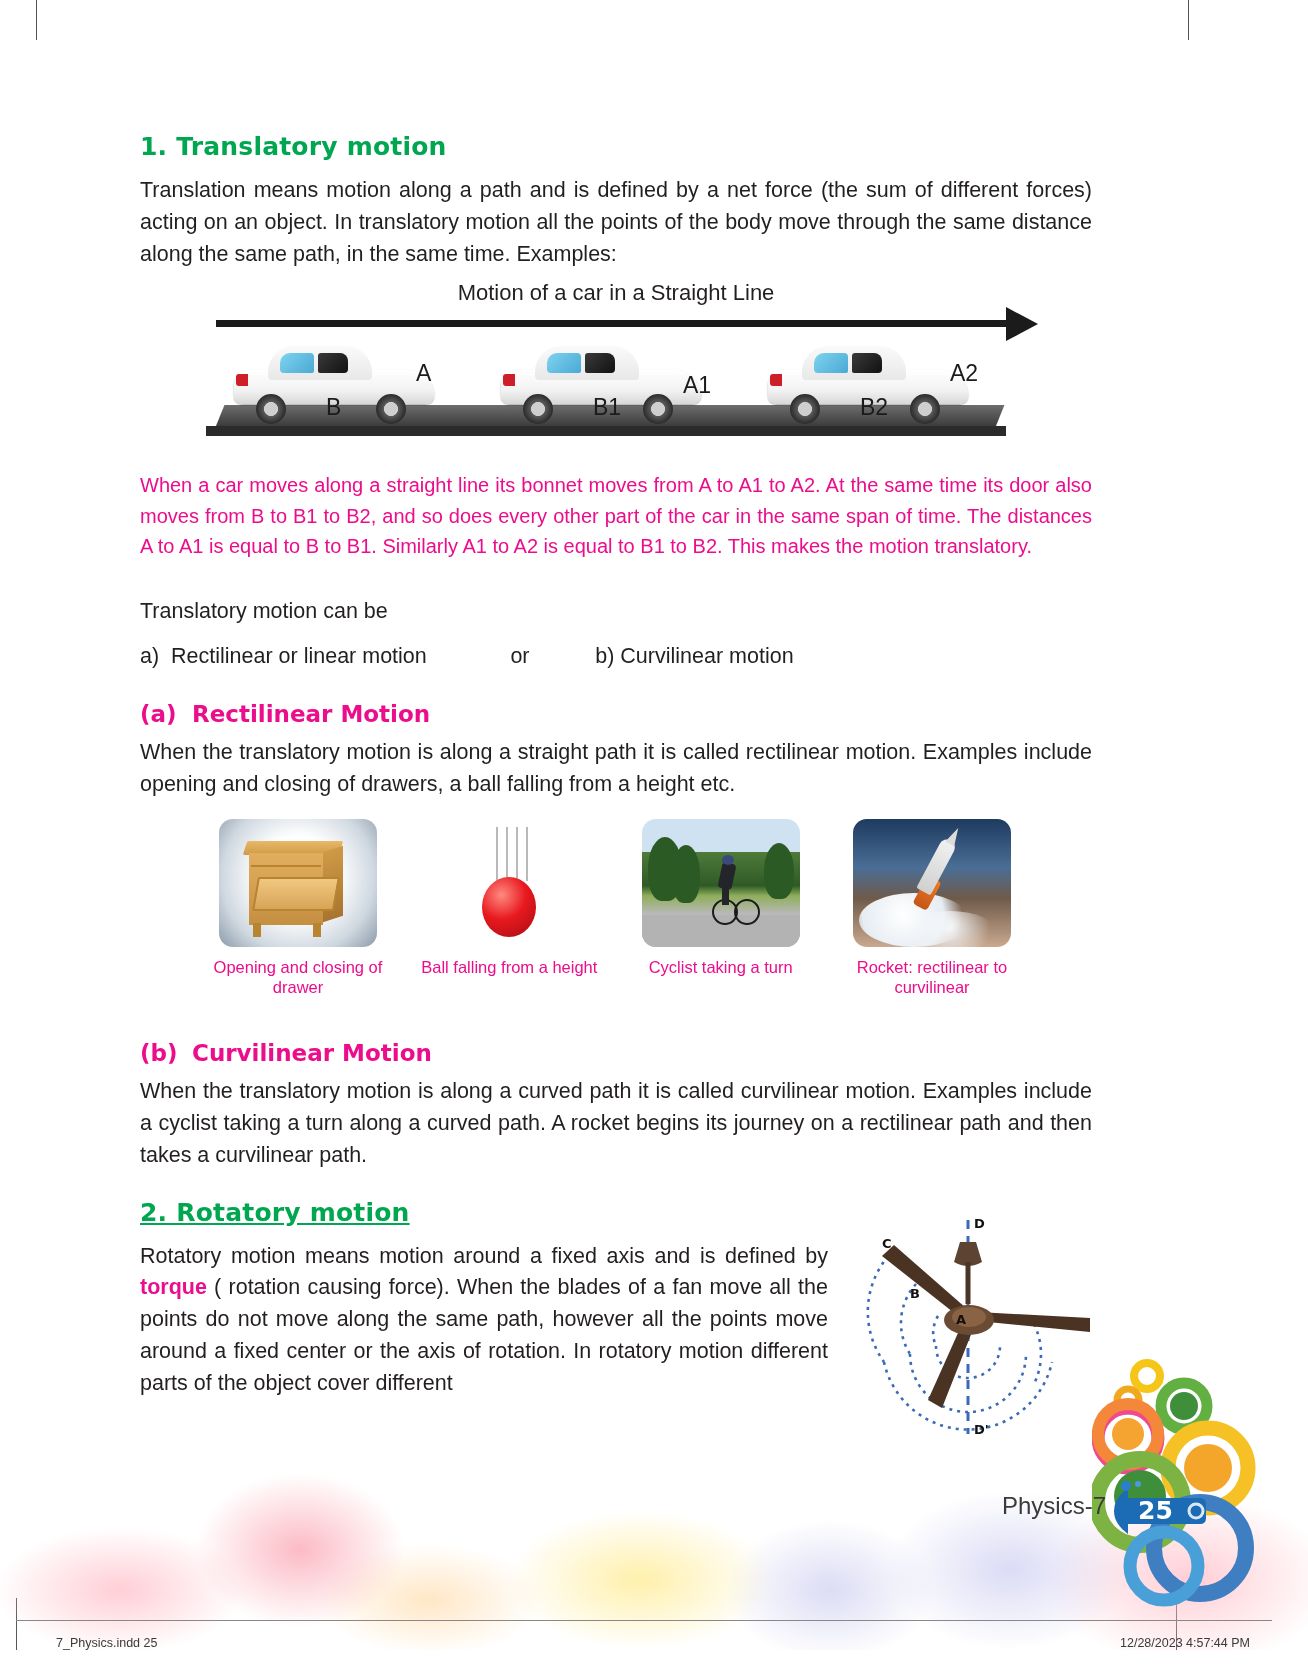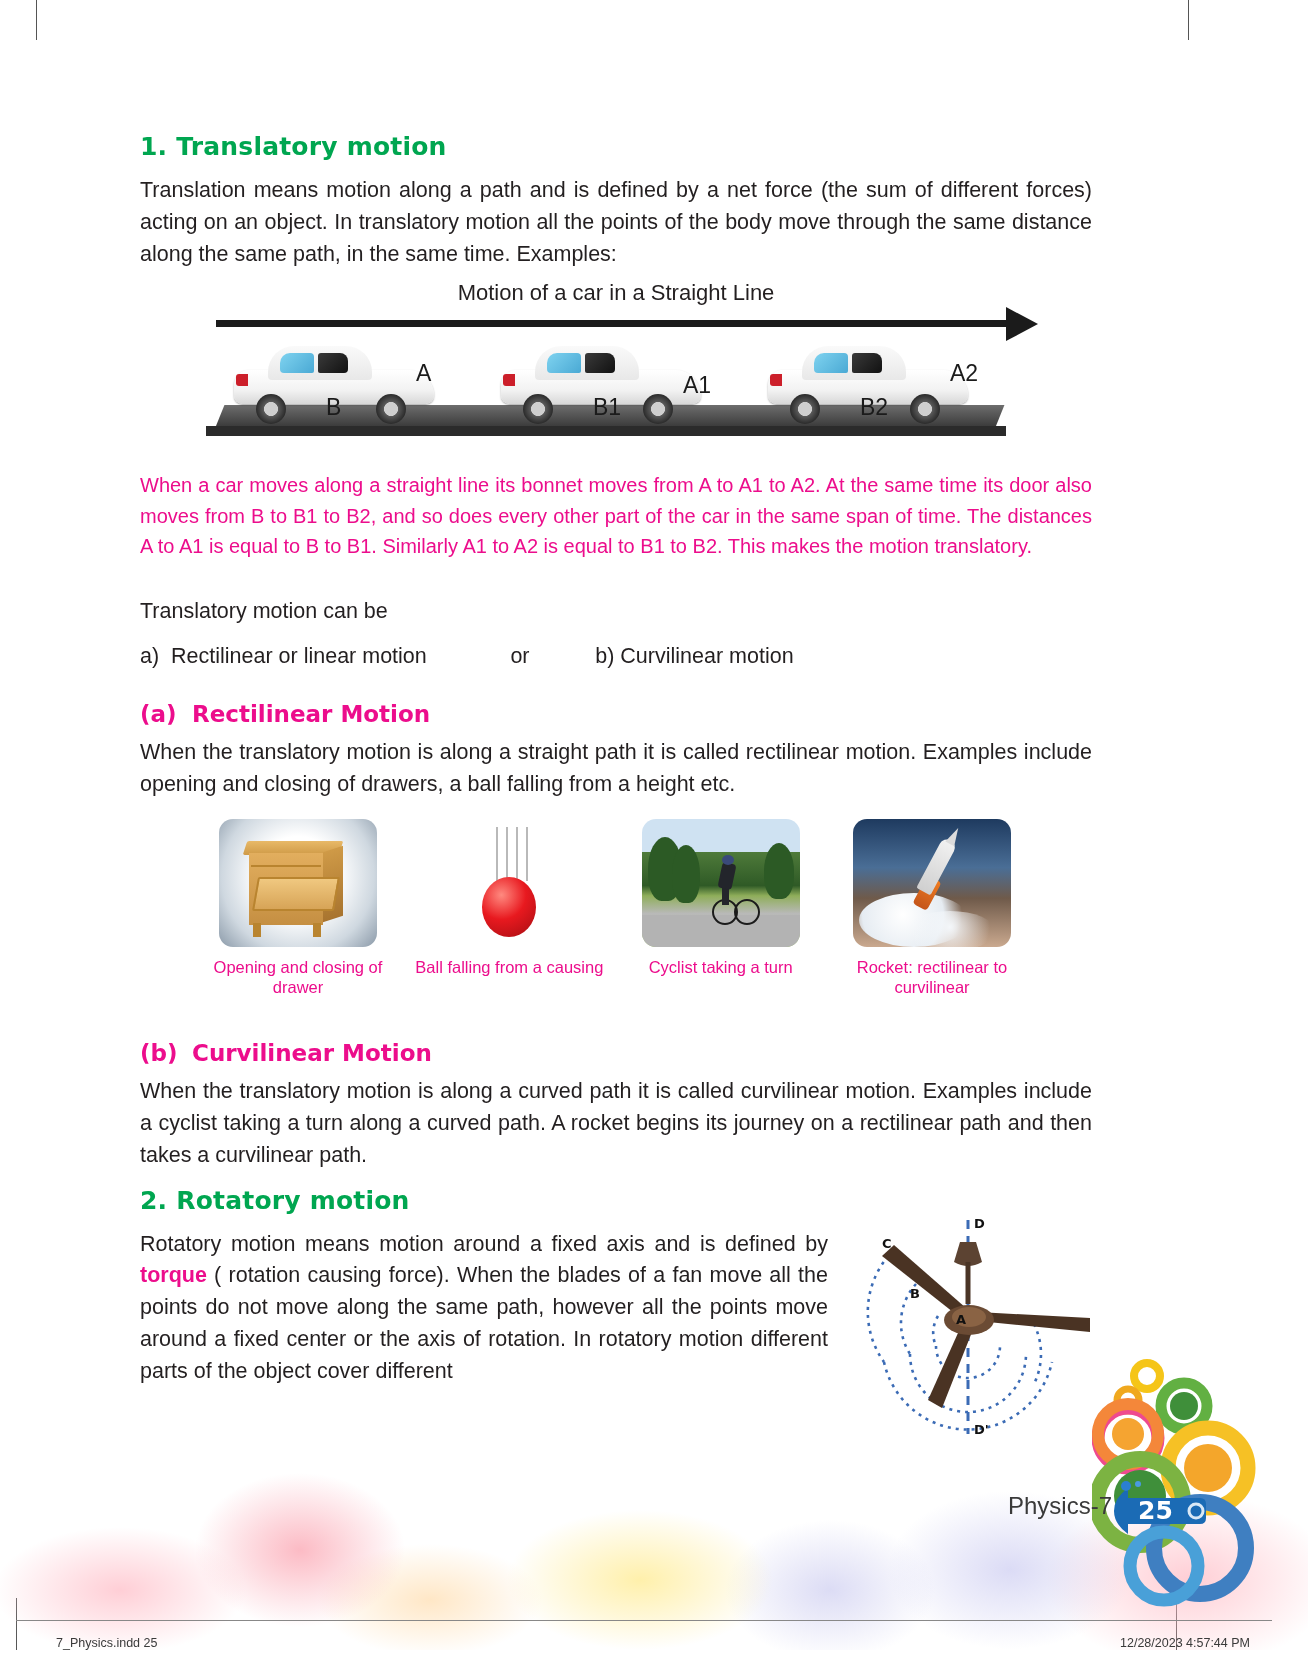--- a/index.html
+++ b/index.html
@@ -173,21 +173,21 @@
   .rk-smoke2{position:absolute;left:52px;top:92px;width:90px;height:40px;border-radius:50%;background:radial-gradient(circle at 50% 40%, #f4f7fa 0%, rgba(244,247,250,0) 78%);}
 
   
   .fanfig{position:absolute;left:838px;top:1212px;width:260px;height:230px;}
 
   
   .footer{
     position:absolute;left:0;top:1478px;width:1308px;height:70px;
   }
   .footer .bookname{
-    position:absolute;right:196px;top:14px;font-size:24px;color:#3a3a3a;
+    position:absolute;right:202px;top:14px;font-size:24px;color:#3a3a3a;
   }
   .pagebadge{
     position:absolute;right:98px;top:2px;width:98px;height:62px;
   }
   .pagenum{
     position:absolute;left:26px;top:16px;width:54px;
     font-size:25px;color:#ffffff;font-weight:bold;
     font-family:"DejaVu Sans", sans-serif;
   }
 
@@ -294,21 +294,21 @@
       </div>
 
       <div class="imgcell">
         <div class="imgbox bx-ball">
           <div class="string" style="left:66px;"></div>
           <div class="string" style="left:76px;"></div>
           <div class="string" style="left:86px;"></div>
           <div class="string" style="left:96px;"></div>
           <div class="ball"></div>
         </div>
-        <div class="imgcap">Ball falling from a causing</div>
+        <div class="imgcap">Ball falling from a height</div>
       </div>
 
       <div class="imgcell">
         <div class="imgbox bx-cyc">
           <div class="cyc-road"></div>
           <div class="tree" style="left:6px;top:18px;width:34px;height:64px;"></div>
           <div class="tree" style="left:30px;top:26px;width:28px;height:58px;"></div>
           <div class="tree" style="left:122px;top:24px;width:30px;height:56px;"></div>
           <div class="cyc-wheel" style="left:70px;"></div>
           <div class="cyc-wheel" style="left:92px;"></div>
@@ -330,21 +330,21 @@
         <div class="imgcap">Rocket: rectilinear to curvilinear</div>
       </div>
 
     </div>
 
     <h3 class="sub" style="margin-top:42px;">
       <span class="lbl">(b)</span><span>Curvilinear Motion</span>
     </h3>
     <p class="body indent">When the translatory motion is along a curved path it is called curvilinear motion. Examples include a cyclist  taking a turn along a curved path. A rocket begins its journey on a rectilinear path and then takes a curvilinear path.</p>
 
-    <h2 class="sec" style="margin-top:14px;">2. Rotatory motion</h2>
+    <h2 class="sec" style="margin-top:26px;text-decoration:underline;">2. Rotatory motion</h2>
     <p class="body" style="width:688px;"><span>Rotatory motion means motion around a fixed axis and is defined by </span><span class="torque">torque</span><span> ( rotation causing force). When the blades of a fan move all the points do not move along the same path, however all the points move around a fixed center or the axis of rotation. In rotatory motion different parts of the object cover different</span></p>
 
   </div>
 
   <div class="fanfig">
     <svg width="260" height="230" viewBox="0 0 260 230" xmlns="http://www.w3.org/2000/svg">
 
       <line x1="130" y1="8" x2="130" y2="222" stroke="#3b6bb5" stroke-width="3" stroke-dasharray="9 7"></line>
 
       <path d="M 56 38 A 86 86 0 0 0 46 150" fill="none" stroke="#3b6bb5" stroke-width="2.6" stroke-dasharray="3 5"></path>

